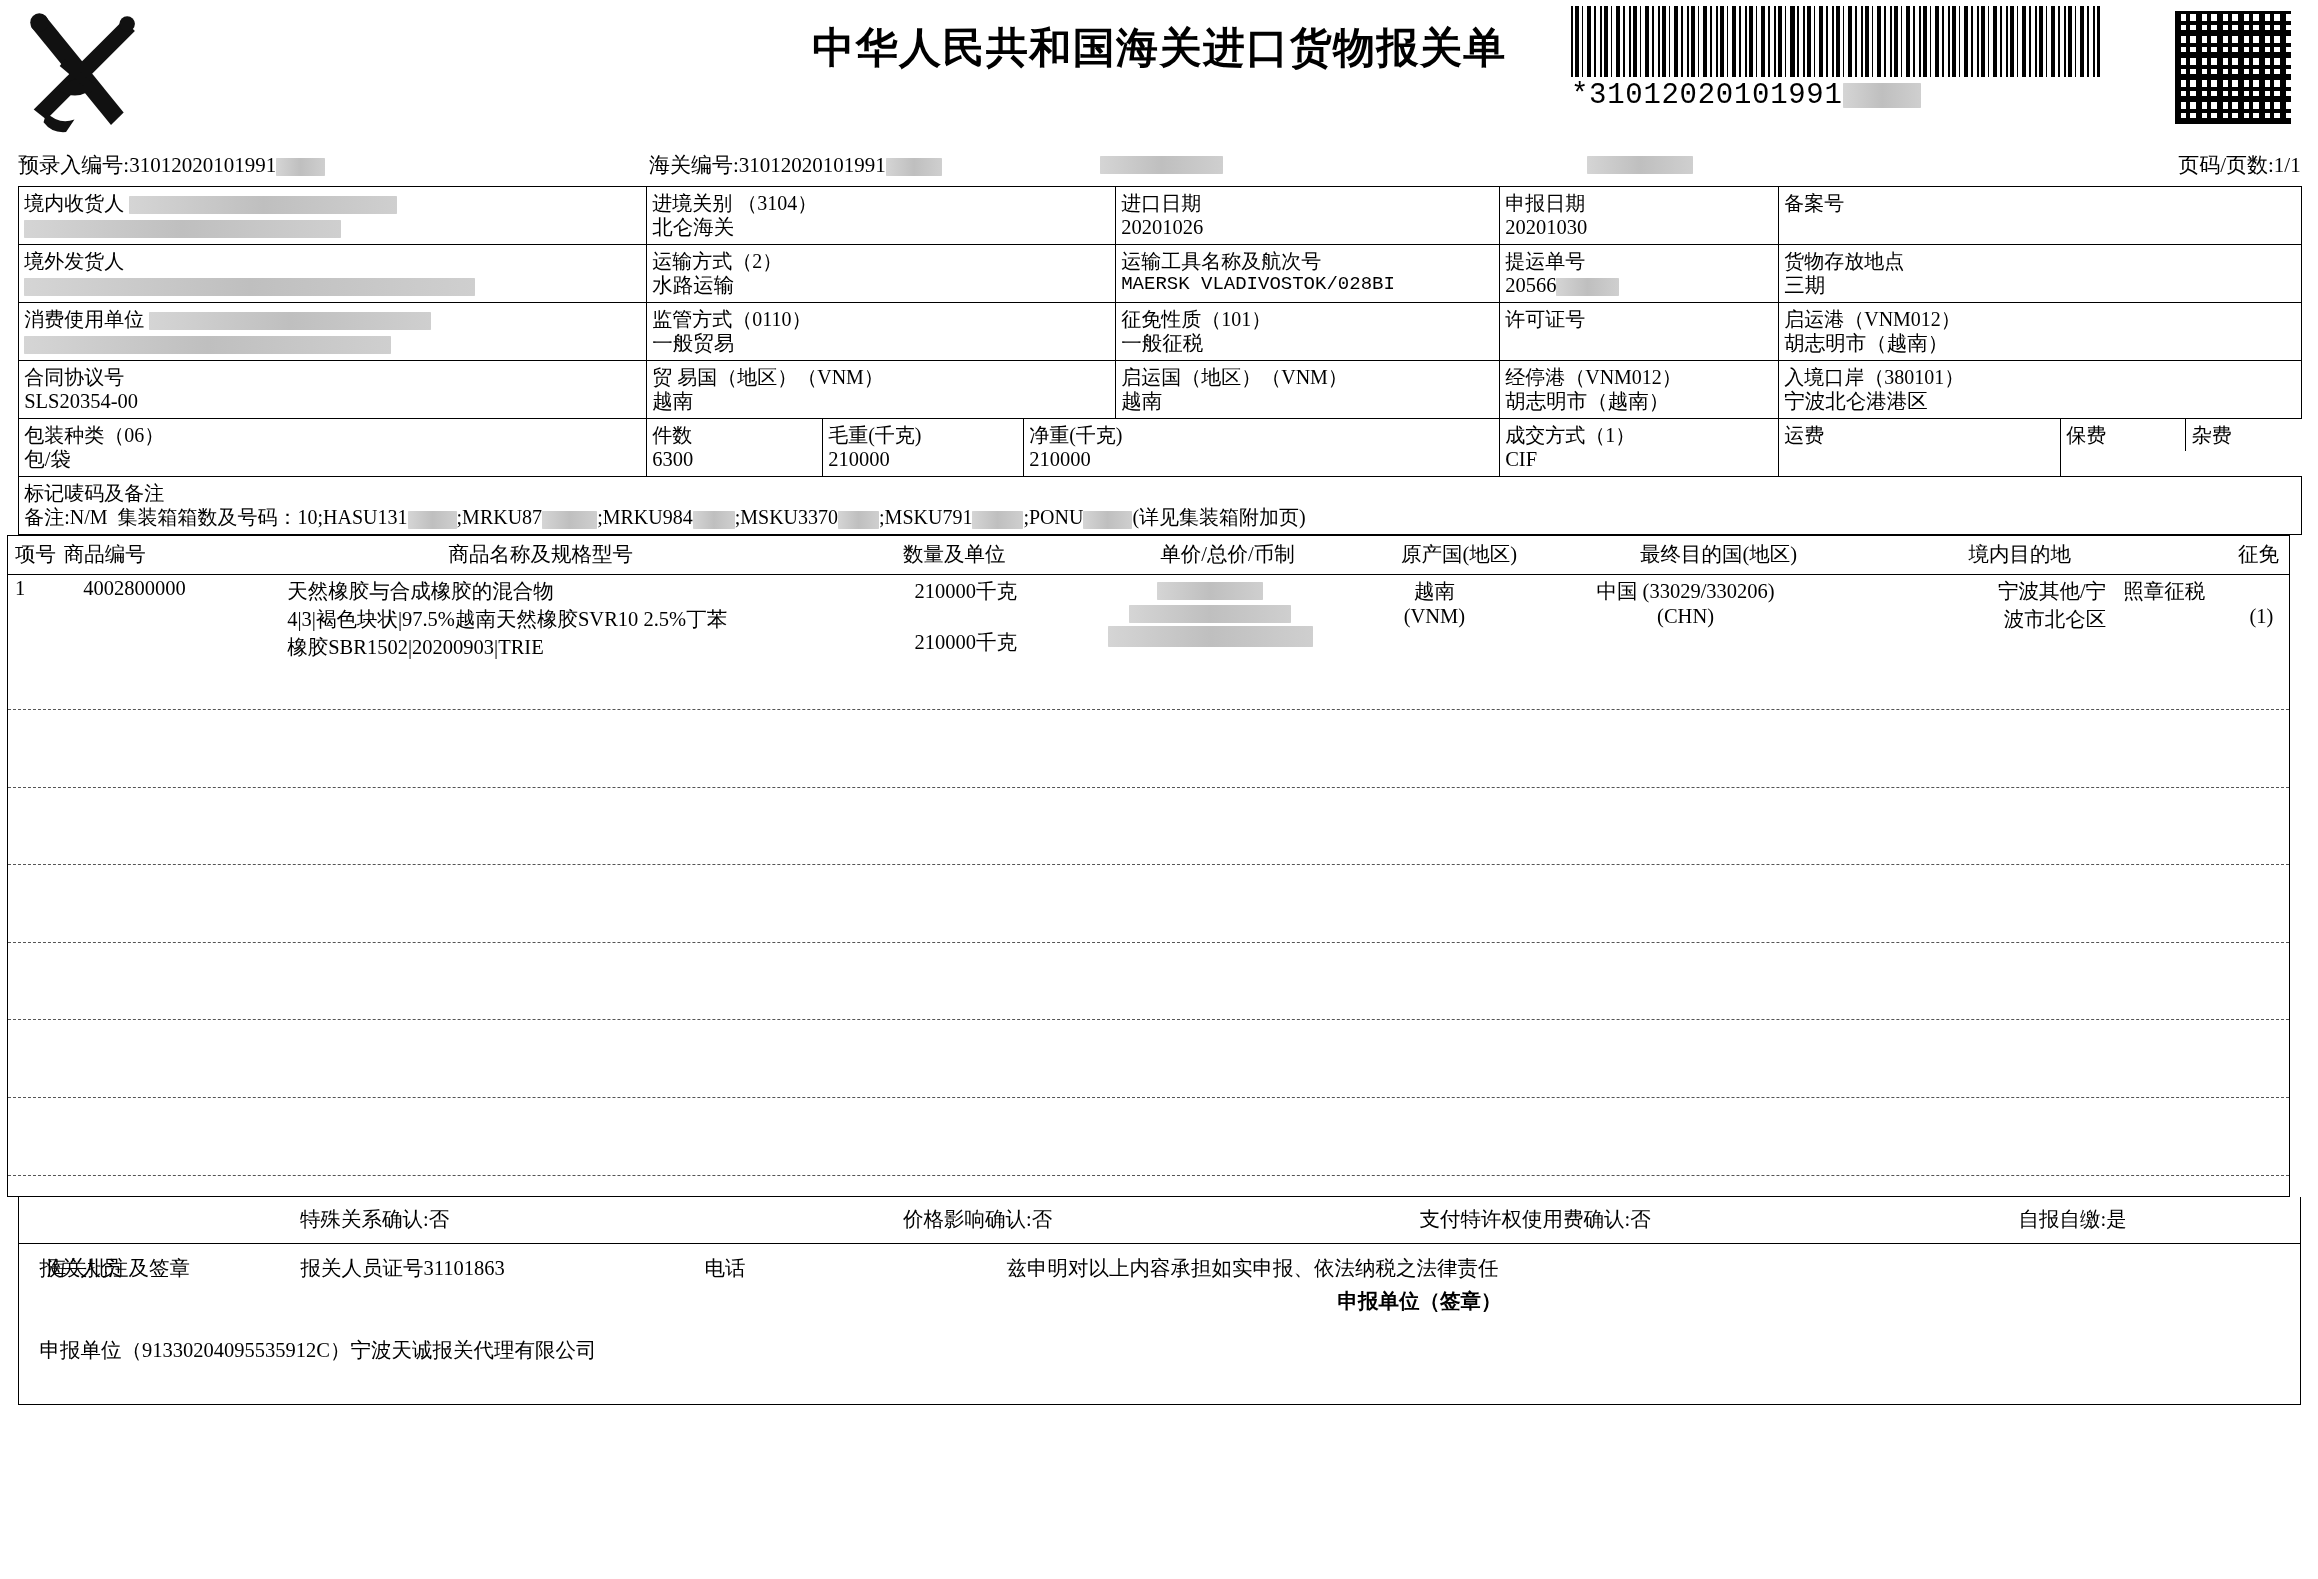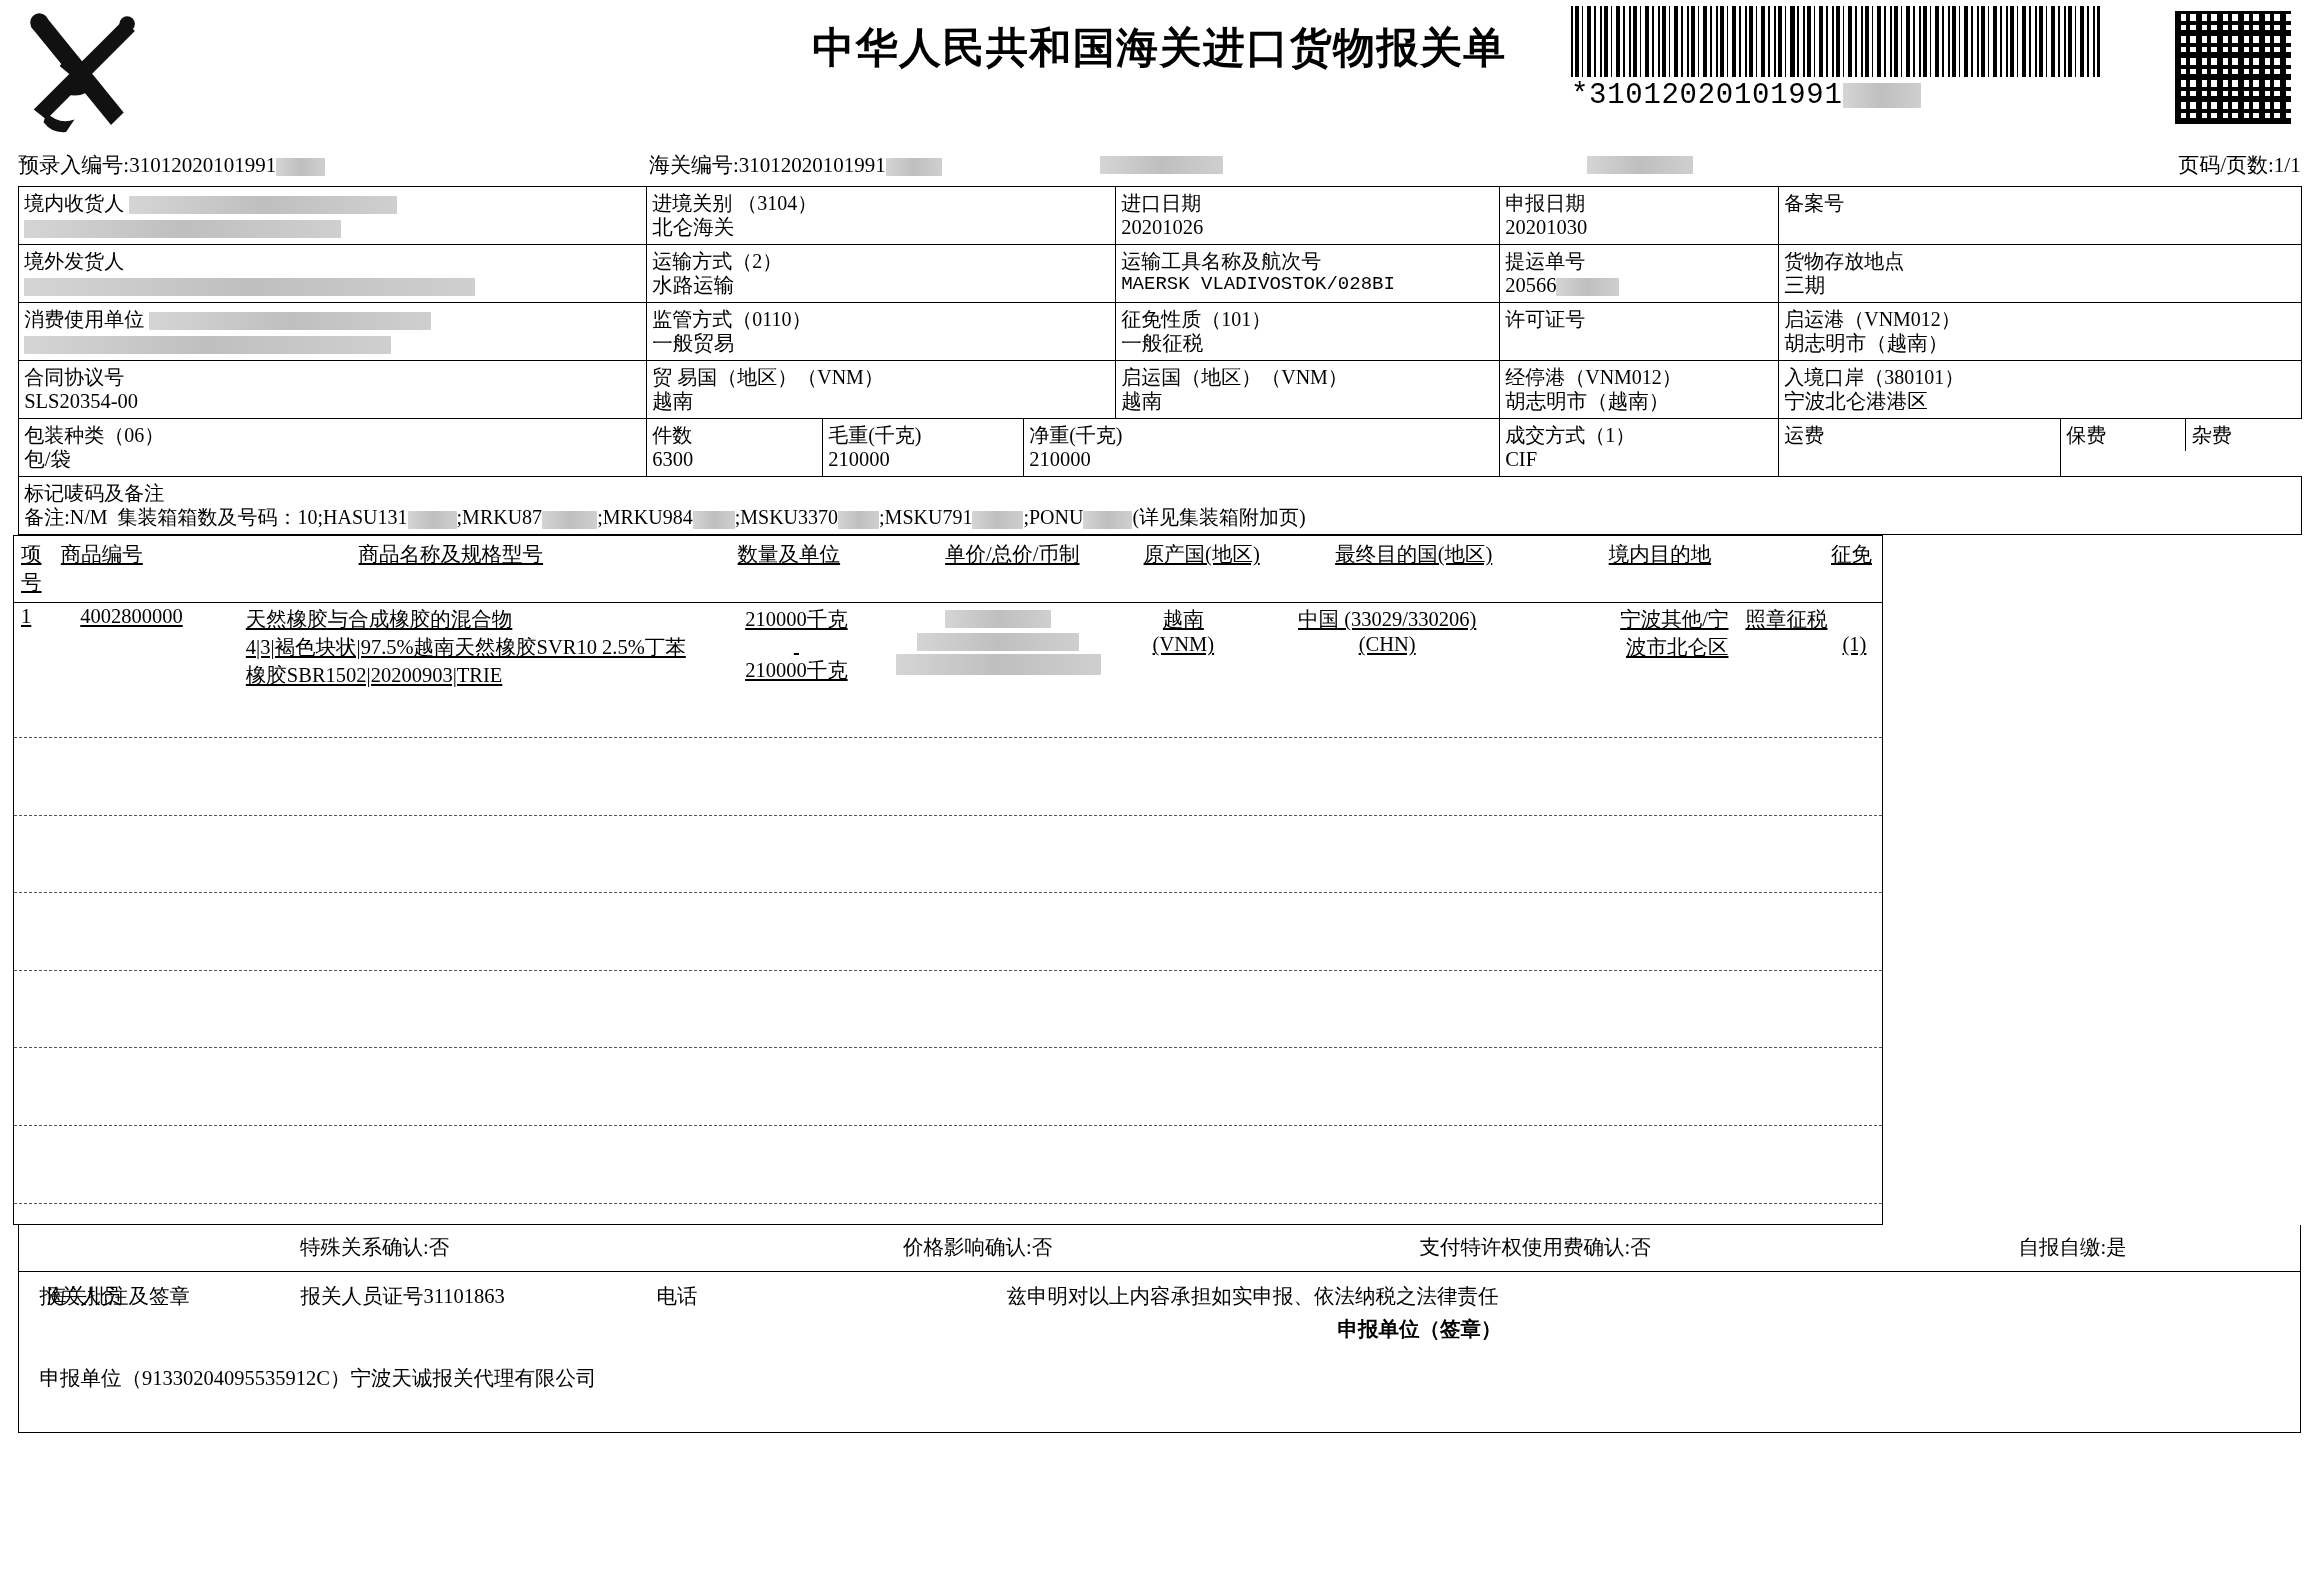--- a/index.html
+++ b/index.html
@@ -45,21 +45,21 @@
 
   
   table.main{border-collapse:collapse;width:2283px;margin:0 17.6px;table-layout:fixed;}
   table.main td{
     border:1.4px solid #000;vertical-align:top;
     padding:3.5px 5.6px 4.2px 5.6px;font-size:20.5px;line-height:1.22;
     font-family:"Liberation Serif","DejaVu Serif",serif;
   }
   .lbl{font-size:20px;}
   .val{font-size:20.5px;white-space:nowrap;}
-  .goods-wrap{position:relative;margin:0 13px;width:1870px;border-left:1.4px solid #000;border-right:1.4px solid #000;border-bottom:1.4px solid #000;box-sizing:border-box;text-decoration:underline;}
+  .goods-wrap{position:relative;margin:0 7px;width:2283px;border-left:1.4px solid #000;border-right:1.4px solid #000;border-bottom:1.4px solid #000;box-sizing:border-box;}
   .goods-head{display:flex;border-bottom:1.4px solid #000;padding:4.2px 0 5.6px 0;font-size:20.5px;}
   .goods-head > div{}
   .goods-body{position:relative;height:621px;}
   .dashline{position:absolute;left:0;right:0;border-top:1.4px dashed #555;}
 
   .g-item{width:49px;padding-left:7px;}
   .g-code{width:212px;}
   .g-name{width:536px;}
   .g-qty{width:296px;text-align:center;}
   .g-price{width:254px;text-align:center;}
@@ -78,21 +78,21 @@
   .c2{width:494px;text-align:center;}
   .c3{width:621px;text-align:center;}
   .c4{width:454px;text-align:center;}
 
   
   .footer{display:flex;width:2283px;margin:0 17.6px;box-sizing:border-box;border:1.4px solid #000;border-top:none;height:161px;flex-direction:column;}
   .foot-left{width:1534px;border-right:1.4px solid #000;position:relative;font-size:20.5px;}
   .foot-right{flex:1;position:relative;font-size:20.5px;}
   .fl-1{position:absolute;left:21px;top:10px;}
   .fl-2{position:absolute;left:282px;top:10px;}
-  .fl-3{position:absolute;left:638px;top:10px;}
+  .fl-3{position:absolute;left:686px;top:10px;}
   .fl-4{position:absolute;left:988px;top:10px;white-space:nowrap;}
   .fl-5{position:absolute;left:1319px;top:43px;white-space:nowrap;font-weight:bold;}
   .fl-6{position:absolute;left:21px;top:92px;white-space:nowrap;}
   .fr-1{position:absolute;left:28px;top:10px;}
 </style>
 </head>
 <body>
 
 <div class="page">
 

